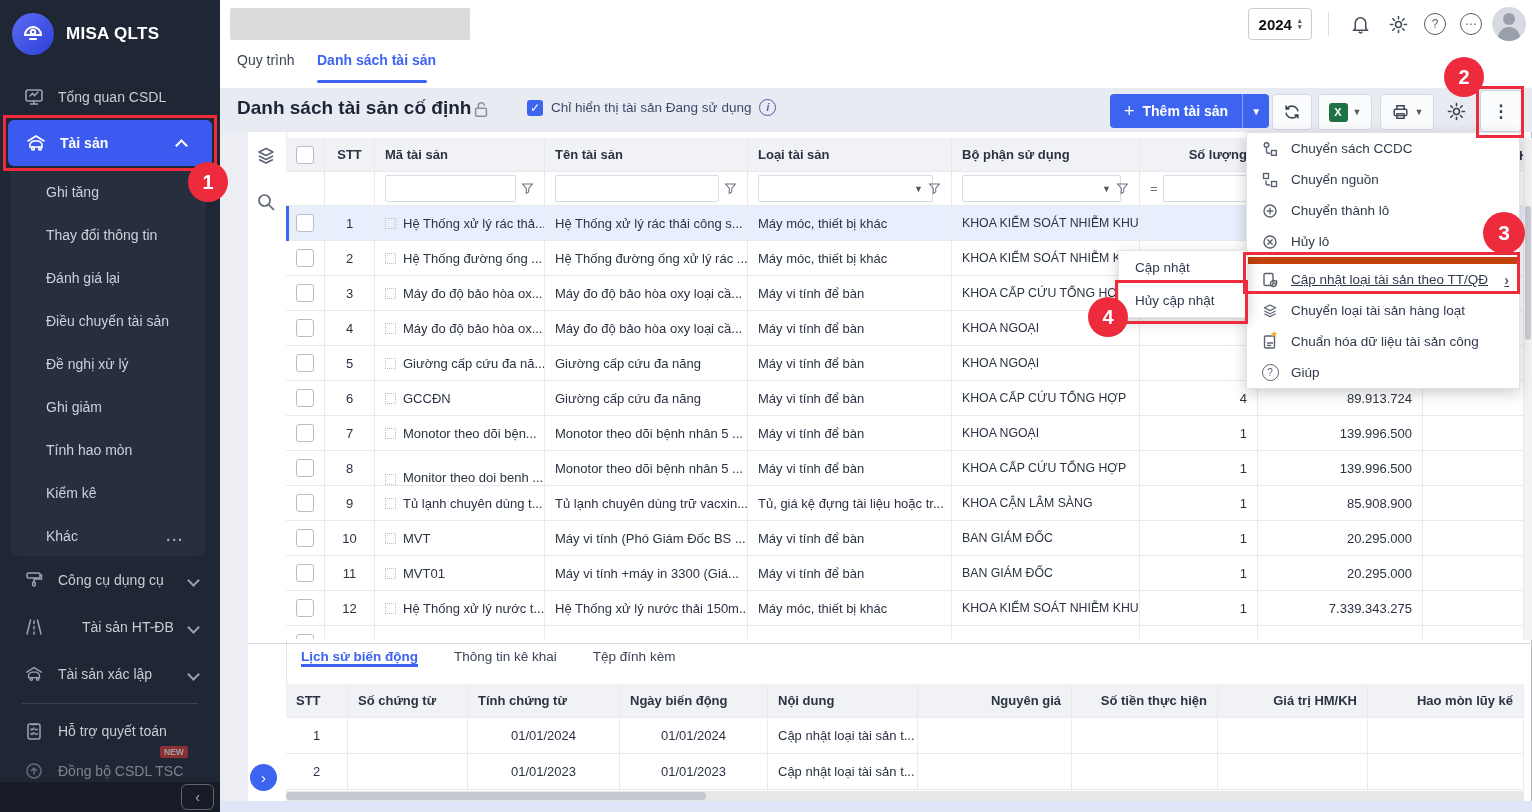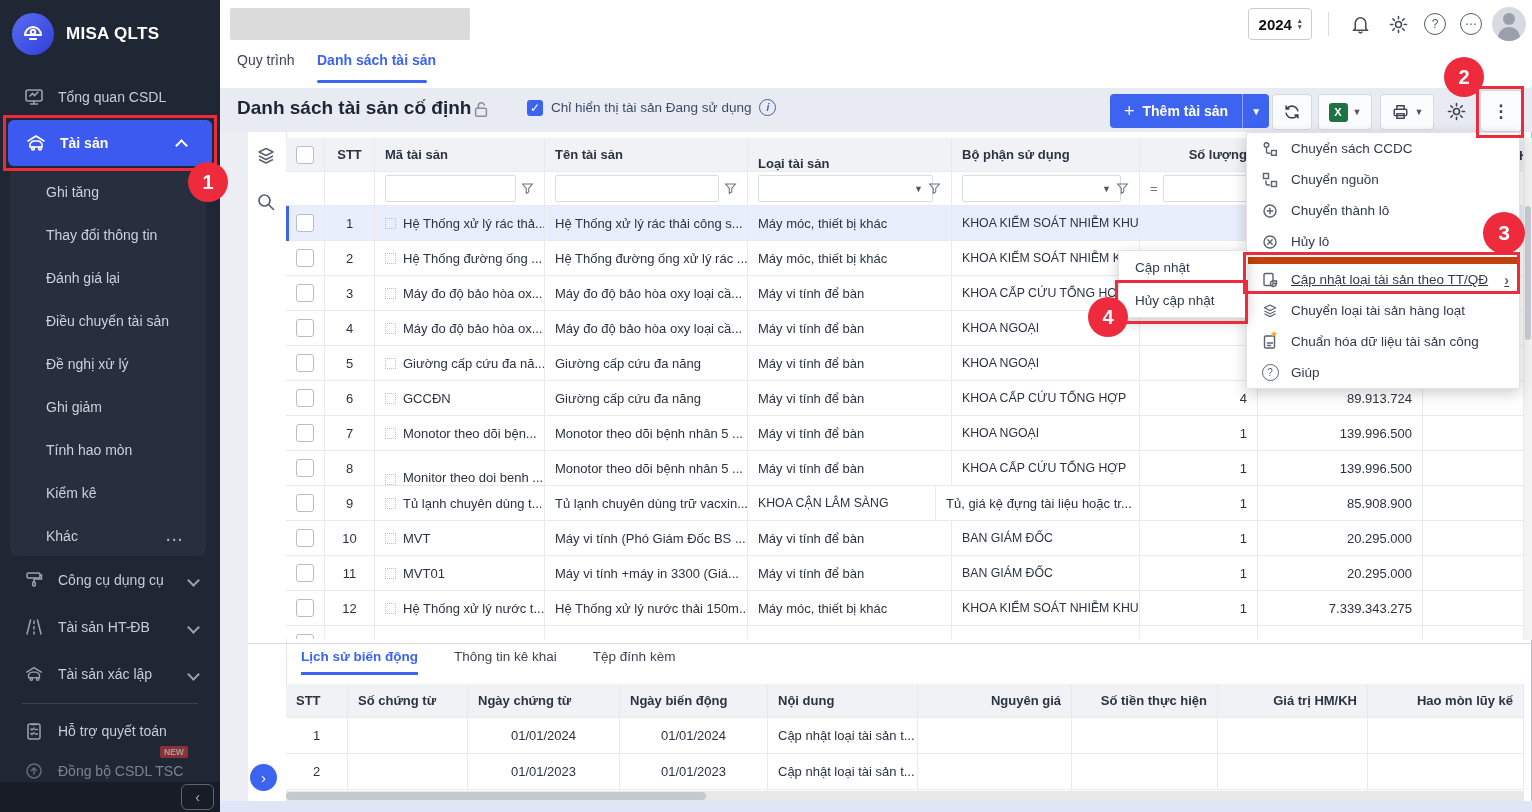--- a/index.html
+++ b/index.html
@@ -100,21 +100,21 @@
   .cbx2{width:16px;height:16px;border:1.5px solid #b6bcc8;border-radius:3px;background:#fff;cursor:pointer;}
   .f-input{flex:1;height:25px;border:1px solid #d8dce3;border-radius:2px;background:#fff;min-width:20px;}
   .f-wrap{display:flex;align-items:center;gap:5px;width:100%;}
   .dot-ic{width:9px;height:9px;border:1px dotted #b9bec8;margin-right:7px;flex:none;}
   .dept-txt{font-size:12.3px;}
   .vsb{position:absolute;left:1524px;top:138px;width:8px;height:502px;background:#f3f3f4;}
   .vsb-thumb{position:absolute;left:1px;top:68px;width:6px;height:134px;background:#c9ccd3;border-radius:3px;}
   
   .bot-divider{position:absolute;left:248px;top:643px;width:1284px;border-top:1px solid #d7dade;}
   .bot-tabs{position:absolute;left:301px;top:649px;display:flex;gap:36px;}
-  .btab{font-size:13.5px;color:#3c4454;padding-bottom:8px;cursor:pointer;}
+  .btab{font-size:13.5px;color:#3c4454;padding-bottom:0;cursor:pointer;}
   .btab.active{color:#3d63f1;font-weight:bold;border-bottom:3px solid #3d63f1;}
   .bgrid{position:absolute;left:286px;top:684px;width:1238px;}
   .bgrid .ghead .gcell{height:34px;}
   .bgrid .gdata .gcell{height:36px;}
   
   .hsb{position:absolute;left:286px;top:791px;width:1238px;height:10px;background:#e8e8e8;}
   .hsb-thumb{position:absolute;left:0;top:1px;width:420px;height:8px;background:#c5c8cf;border-radius:4px;}
   .footer{position:absolute;left:220px;top:801px;width:1312px;height:11px;background:#dfe6f7;}
   
   .menu{position:absolute;left:1246px;top:132px;width:272px;background:#fff;border:1px solid #e2e2e2;
@@ -214,21 +214,21 @@
           <span class="s-ic">
             <svg width="20" height="20" viewBox="0 0 20 20" fill="none" stroke="#9aa2b1" stroke-width="1.5" stroke-linecap="round">
               <rect x="3" y="3" width="13" height="5" rx="1.5"></rect>
               <path d="M16 5h1.5v4H10v3"></path>
               <rect x="8.7" y="12" width="2.6" height="4" rx="1"></rect>
             </svg>
           </span>
           <span class="s-lb">Công cụ dụng cụ</span>
           <span class="g-chev"><span class="chev chev-dn"></span></span>
         </div>
-        <div class="side-item side-group" style="top: 608px;">
+        <div class="side-item side-group" style="top: 608px; gap: 24px;">
           <span class="s-ic">
             <svg width="20" height="20" viewBox="0 0 20 20" fill="none" stroke="#9aa2b1" stroke-width="1.5" stroke-linecap="round">
               <path d="M6.5 3L3 17M13.5 3L17 17"></path>
               <path d="M10 4v2.5M10 9.5V12M10 15v2"></path>
             </svg>
           </span>
           <span class="s-lb">Tài sản HT-ĐB</span>
           <span class="g-chev"><span class="chev chev-dn"></span></span>
         </div>
         <div class="side-item side-group" style="top: 655px;">
@@ -386,21 +386,21 @@
         </div>
         <div class="gcell al-c" style="width: 50px; flex: 0 0 auto;">
           <span>STT</span>
         </div>
         <div class="gcell " style="width: 170px; flex: 0 0 auto;">
           <span>Mã tài sản</span>
         </div>
         <div class="gcell " style="width: 203px; flex: 0 0 auto;">
           <span>Tên tài sản</span>
         </div>
-        <div class="gcell " style="width: 204px; flex: 0 0 auto; align-items: flex-end;">
+        <div class="gcell " style="width: 204px; flex: 0 0 auto;">
           <span>Loại tài sản</span>
         </div>
         <div class="gcell " style="width: 188px; flex: 0 0 auto;">
           <span>Bộ phận sử dụng</span>
         </div>
         <div class="gcell al-r" style="width: 118px; flex: 0 0 auto;">
           <span>Số lượng</span>
         </div>
         <div class="gcell al-r" style="width: 165px; flex: 0 0 auto;"></div>
         <div class="gcell " style="width: 101px; flex: 0 0 auto; position: relative;">
@@ -701,25 +701,25 @@
         <div class="gcell al-c " style="width: 50px; flex: 0 0 auto;">
           <span>9</span>
         </div>
         <div class="gcell  " style="width: 170px; flex: 0 0 auto;">
           <span class="dot-ic"></span>
           <span>Tủ lạnh chuyên dùng t...</span>
         </div>
         <div class="gcell  " style="width: 203px; flex: 0 0 auto;">
           <span>Tủ lạnh chuyên dùng trữ vacxin...</span>
         </div>
+        <div class="gcell  " style="width: 204px; flex: 0 0 auto;">
+          <span>Tủ, giá kệ đựng tài liệu hoặc tr...</span>
+        </div>
         <div class="gcell  dept-txt" style="width: 188px; flex: 0 0 auto;">
           <span>KHOA CẬN LÂM SÀNG</span>
-        </div>
-        <div class="gcell  " style="width: 204px; flex: 0 0 auto;">
-          <span>Tủ, giá kệ đựng tài liệu hoặc tr...</span>
         </div>
         <div class="gcell al-r " style="width: 118px; flex: 0 0 auto;">
           <span>1</span>
         </div>
         <div class="gcell al-r " style="width: 165px; flex: 0 0 auto;">
           <span>85.908.900</span>
         </div>
         <div class="gcell  " style="width: 101px; flex: 0 0 auto;"></div>
       </div>
       <div class="grow gdata" style="position: relative;">
@@ -832,21 +832,21 @@
     </div>
   <div class="bgrid" id="bot-grid">
       <div class="grow ghead">
         <div class="gcell " style="width: 62px; flex: 0 0 auto;">
           <span>STT</span>
         </div>
         <div class="gcell " style="width: 120px; flex: 0 0 auto;">
           <span>Số chứng từ</span>
         </div>
         <div class="gcell " style="width: 152px; flex: 0 0 auto;">
-          <span>Ngày chứng từ</span>
+          <span>Tính chứng từ</span>
         </div>
         <div class="gcell " style="width: 148px; flex: 0 0 auto;">
           <span>Ngày biến động</span>
         </div>
         <div class="gcell " style="width: 150px; flex: 0 0 auto;">
           <span>Nội dung</span>
         </div>
         <div class="gcell al-r" style="width: 154px; flex: 0 0 auto;">
           <span>Nguyên giá</span>
         </div>

